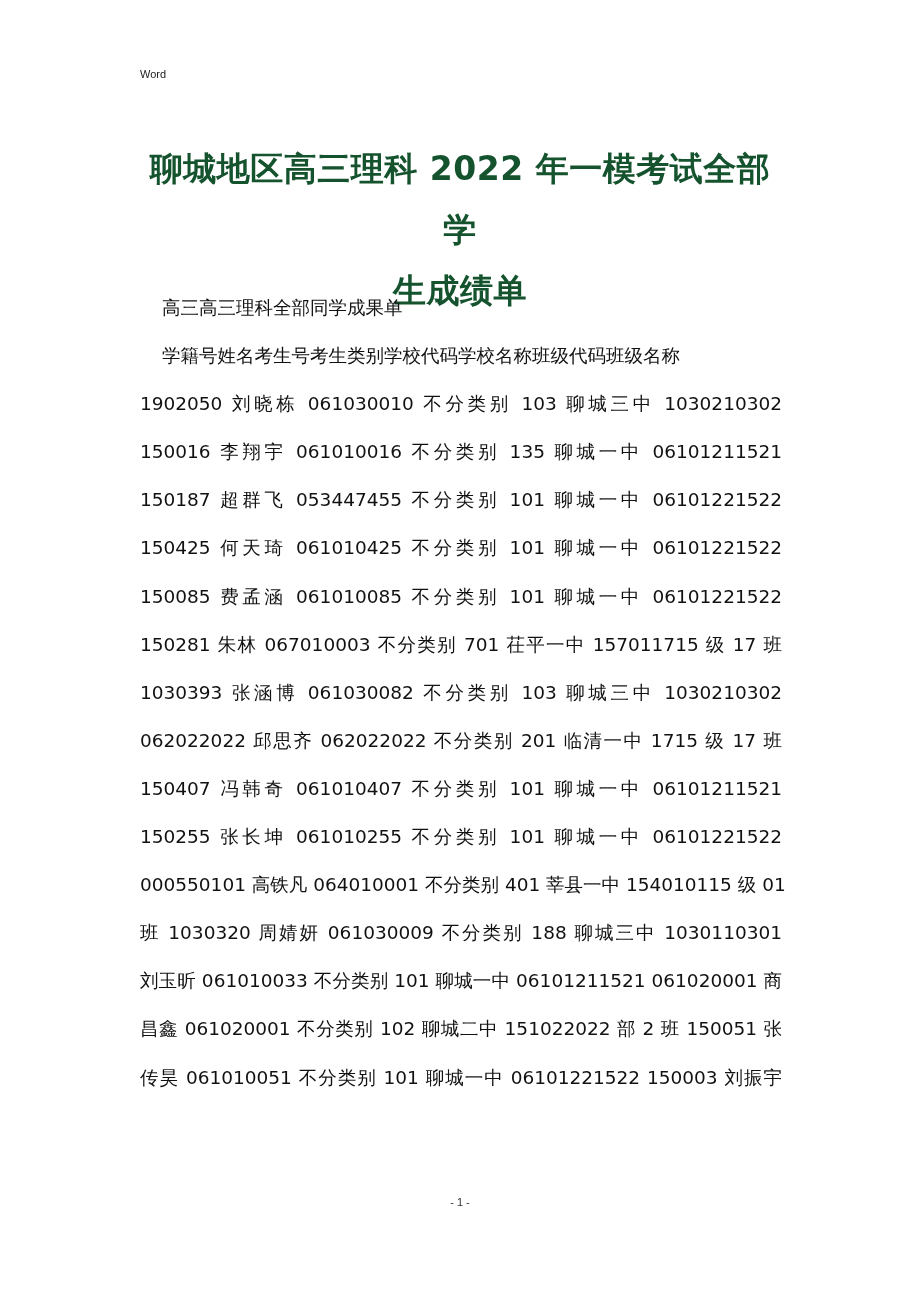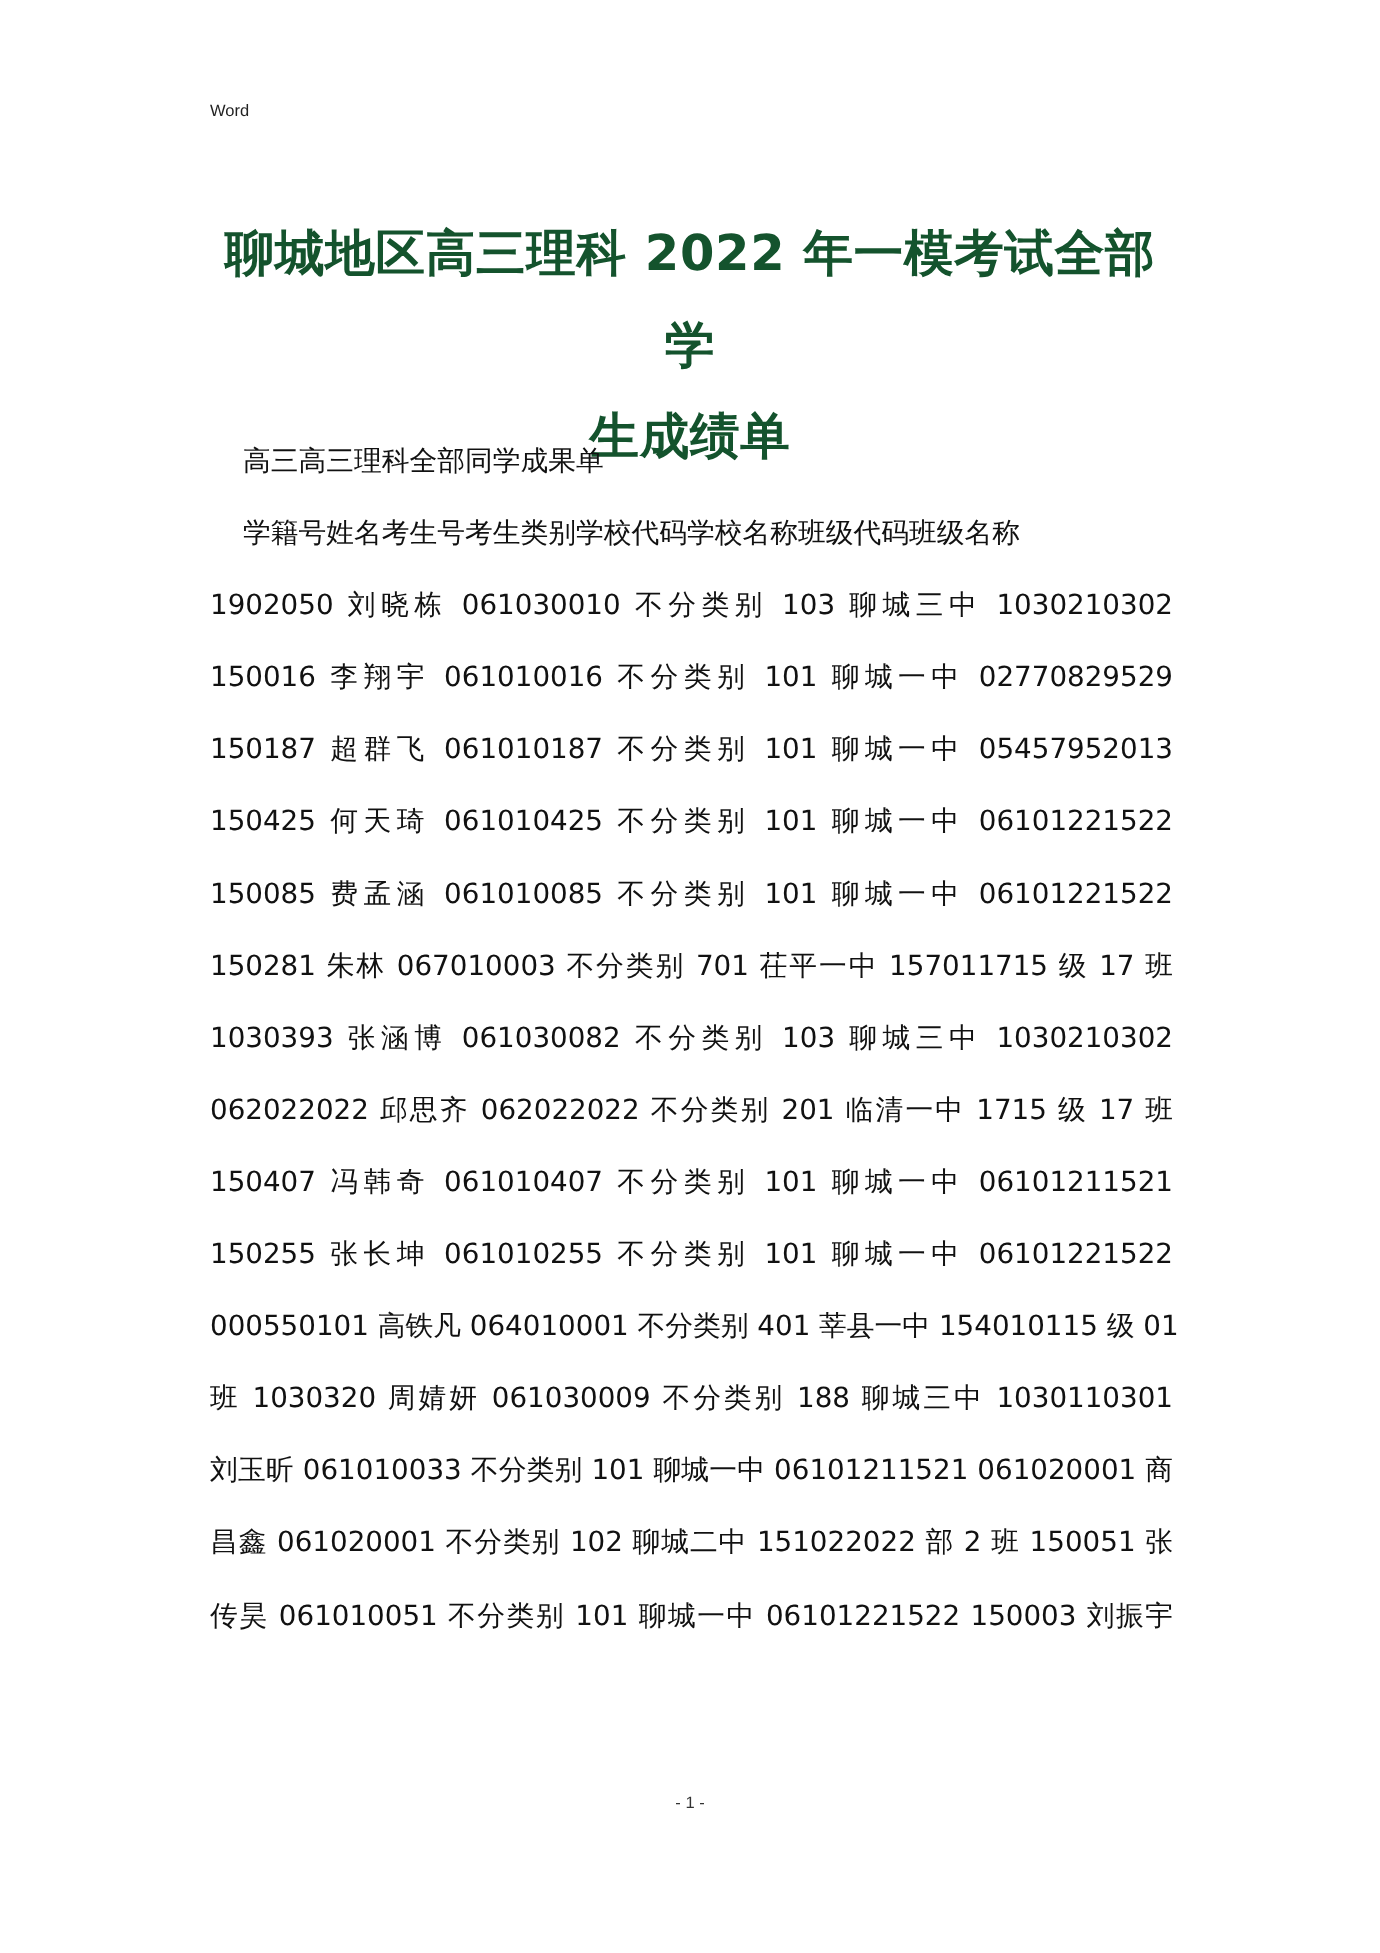--- a/index.html
+++ b/index.html
@@ -82,22 +82,22 @@
 
   <div class="doc-title">
     <div>聊城地区高三理科 2022 年一模考试全部学</div>
     <div>生成绩单</div>
   </div>
 
   <div class="body-text">
     <p class="para indent">高三高三理科全部同学成果单</p>
     <p class="para indent">学籍号姓名考生号考生类别学校代码学校名称班级代码班级名称</p>
     <p class="para">1902050 刘晓栋 061030010 不分类别 103 聊城三中 1030210302</p>
-    <p class="para">150016 李翔宇 061010016 不分类别 101 聊城一中 02770829529</p>
-    <p class="para">150187 超群飞 061010187 不分类别 101 聊城一中 05457952013</p>
+    <p class="para">150016 李翔宇 061010016 不分类别 135 聊城一中 06101211521</p>
+    <p class="para">150187 超群飞 053447455 不分类别 101 聊城一中 06101221522</p>
     <p class="para">150425 何天琦 061010425 不分类别 101 聊城一中 06101221522</p>
     <p class="para">150085 费孟涵 061010085 不分类别 101 聊城一中 06101221522</p>
     <p class="para">150281 朱林 067010003 不分类别 701 茌平一中 157011715 级 17 班</p>
     <p class="para">1030393 张涵博 061030082 不分类别 103 聊城三中 1030210302</p>
     <p class="para">062022022 邱思齐 062022022 不分类别 201 临清一中 1715 级 17 班</p>
     <p class="para">150407 冯韩奇 061010407 不分类别 101 聊城一中 06101211521</p>
     <p class="para">150255 张长坤 061010255 不分类别 101 聊城一中 06101221522</p>
     <p class="para">000550101 高铁凡 064010001 不分类别 401 莘县一中 154010115 级 01</p>
     <p class="para">班 1030320 周婧妍 061030009 不分类别 188 聊城三中 1030110301</p>
     <p class="para">刘玉昕 061010033 不分类别 101 聊城一中 06101211521 061020001 商</p>

